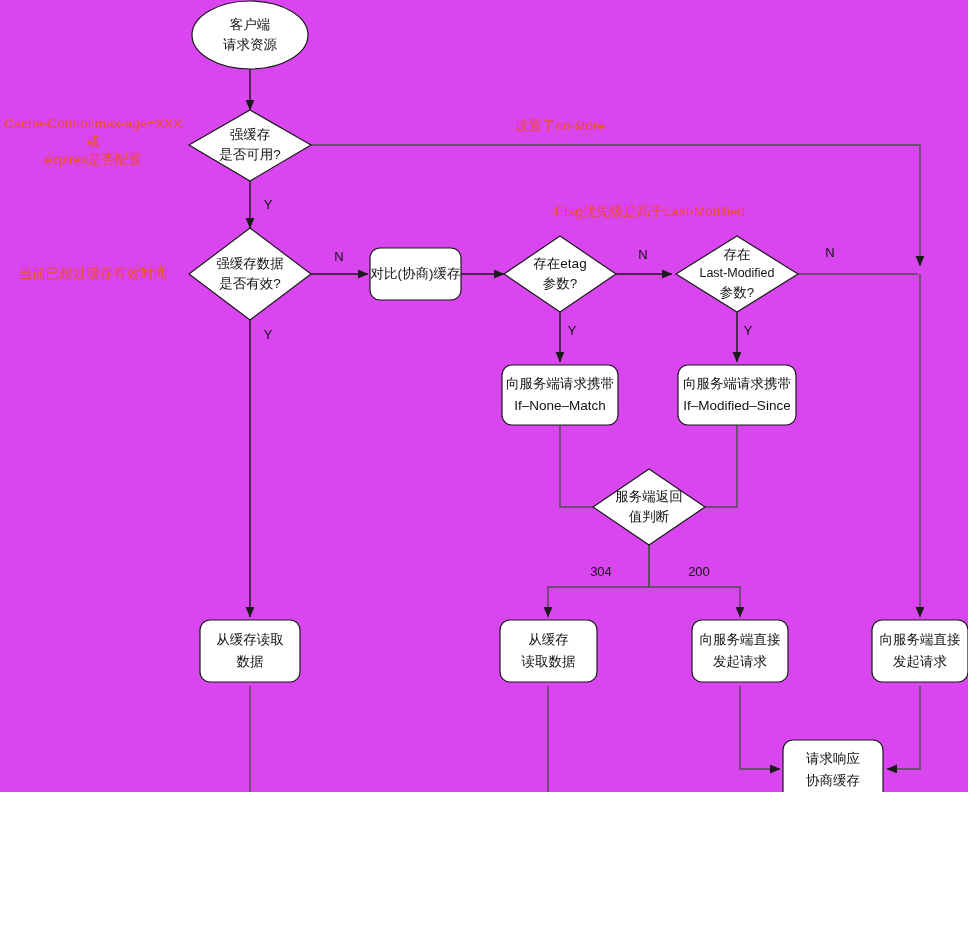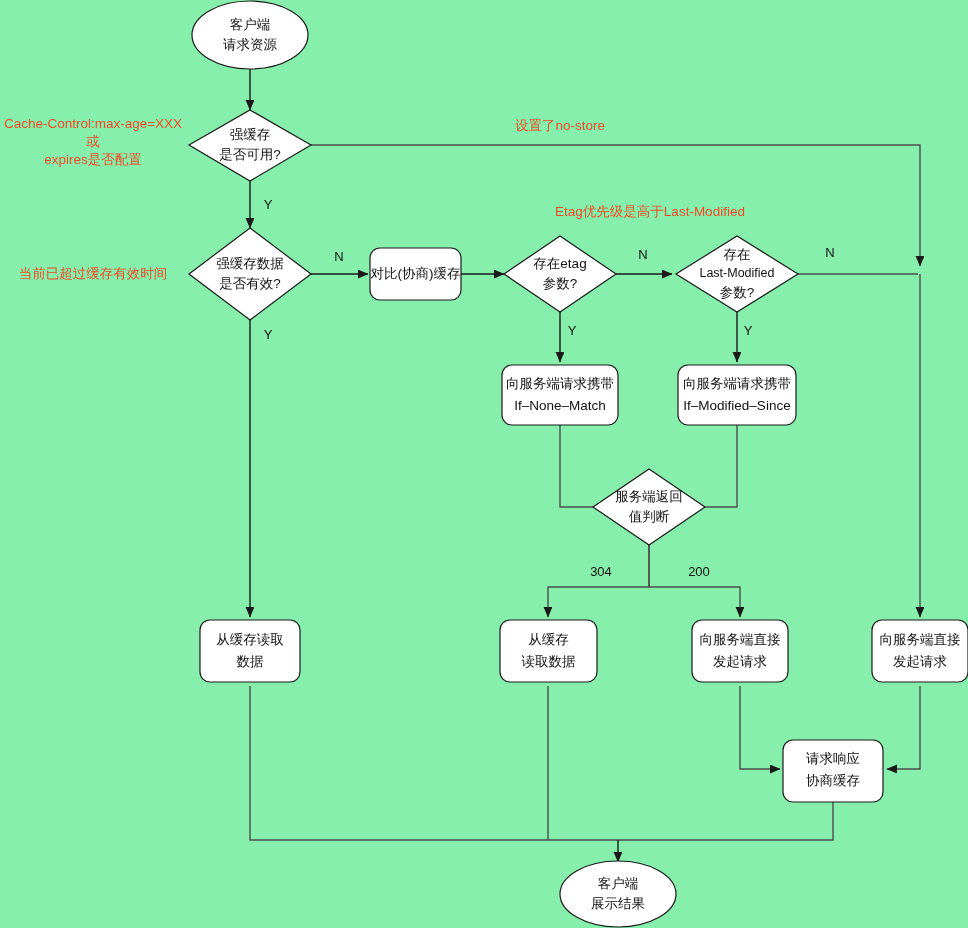--- a/index.html
+++ b/index.html
@@ -3,22 +3,22 @@
 <meta charset="utf-8">
 <style>
   html, body {
     margin: 0;
     padding: 0;
     background: #ffffff;
   }
   #canvas {
     position: relative;
     width: 968px;
-    height: 928px;
-    background: #86efac;
+    height: 792px;
+    background: #d946ef;
     font-family: "Liberation Sans", "DejaVu Sans", sans-serif;
     overflow: hidden;
   }
   svg.flow {
     position: absolute;
     left: 0;
     top: 0;
     width: 968px;
     height: 928px;
   }

